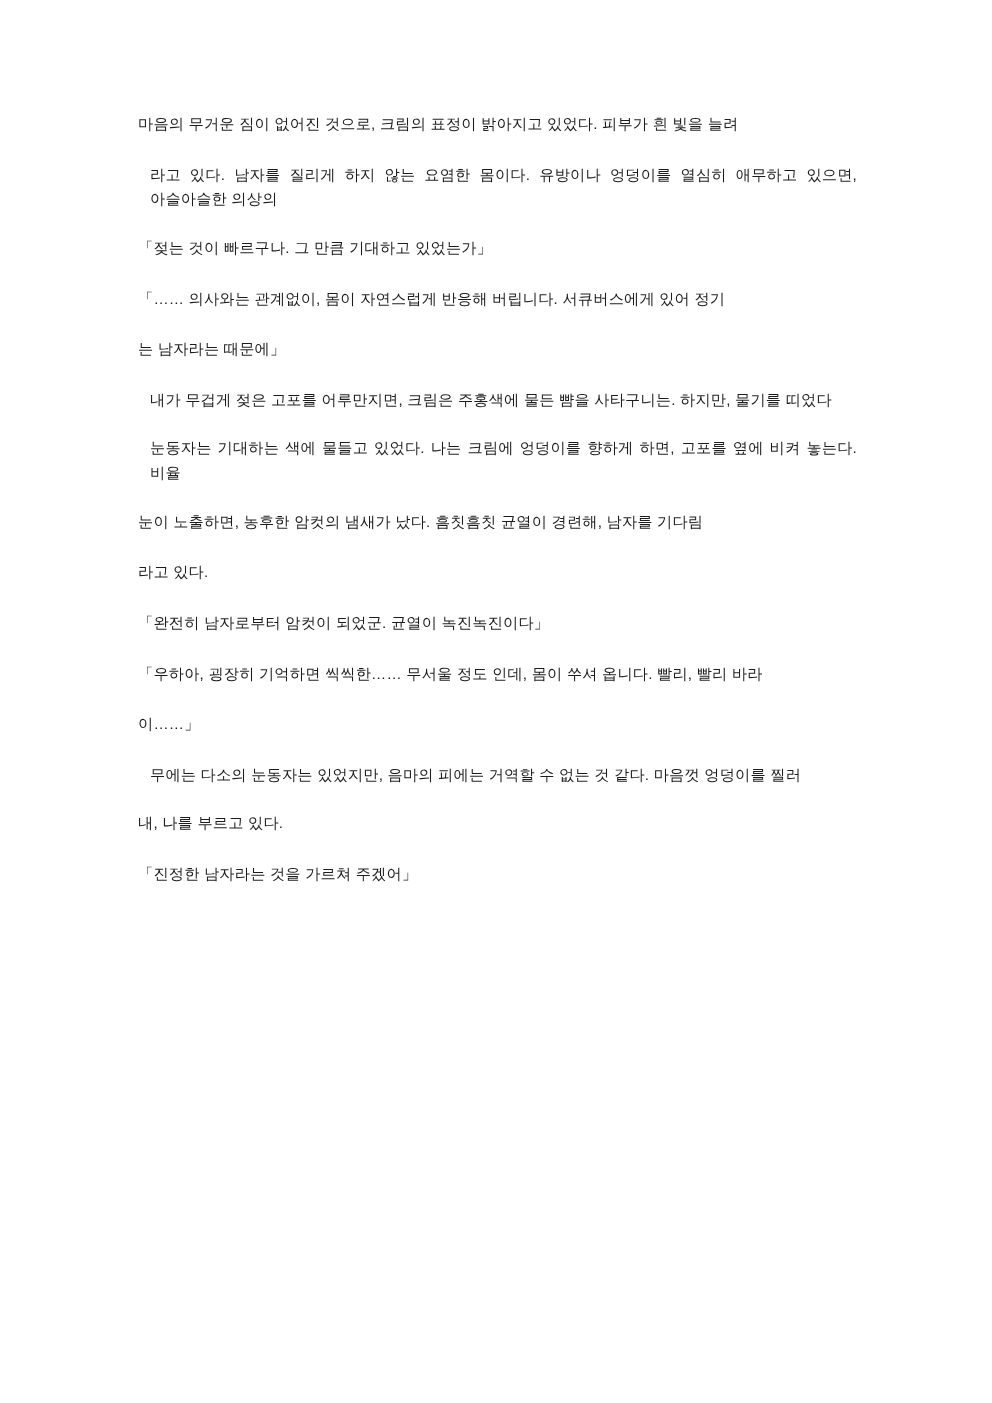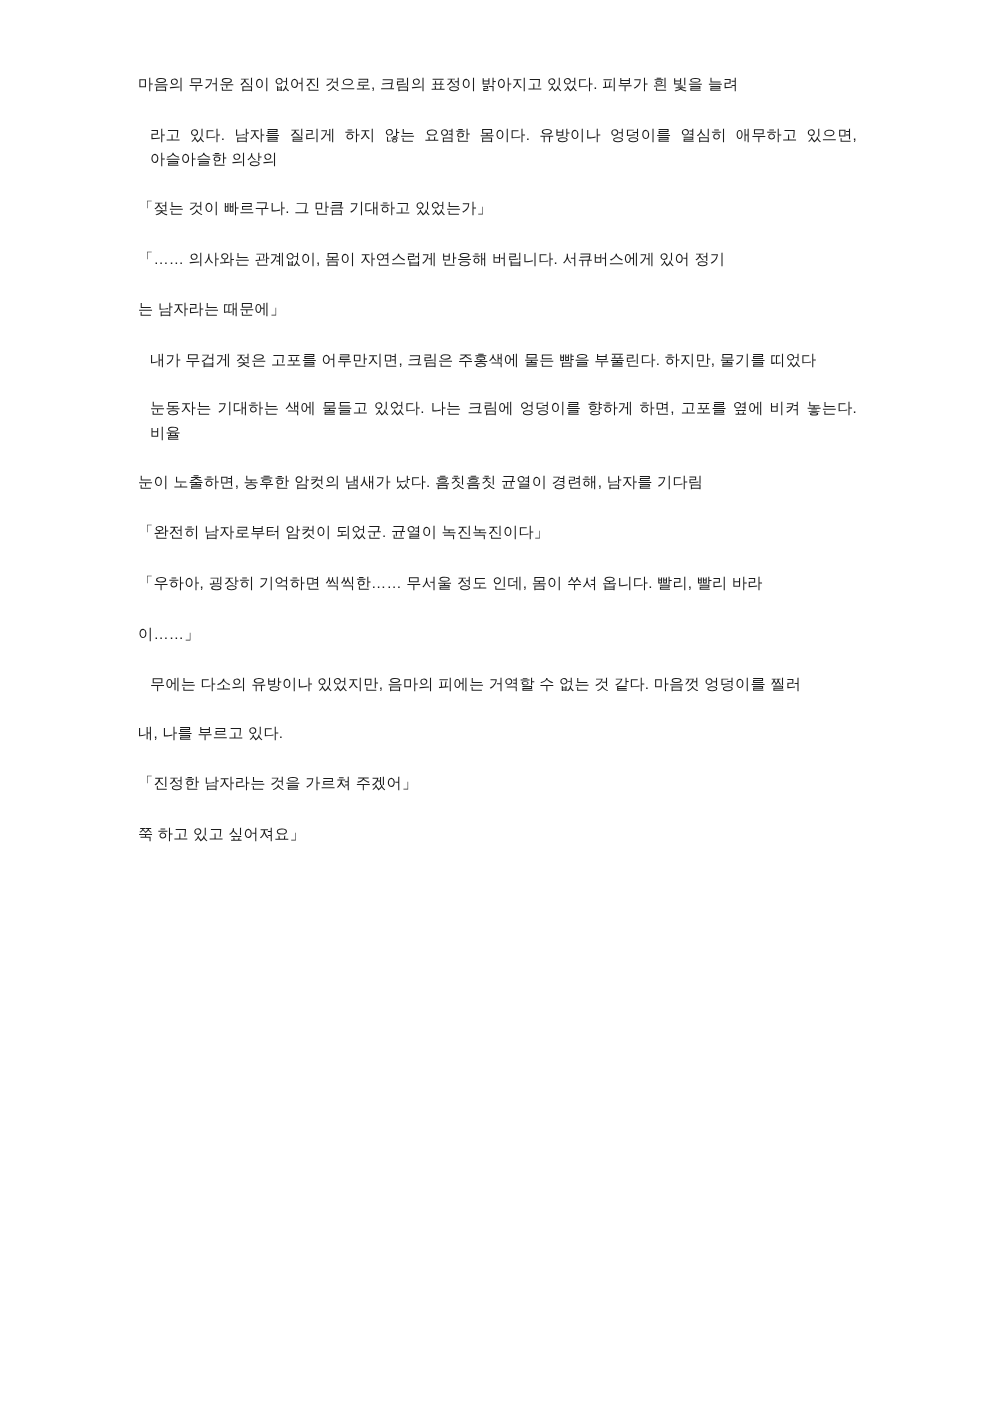--- a/index.html
+++ b/index.html
@@ -11,21 +11,21 @@
     width: 992px;
     height: 1403px;
     font-family: "Liberation Sans", sans-serif;
     color: #1a1a1a;
     -webkit-font-smoothing: antialiased;
   }
   .page {
     box-sizing: border-box;
     width: 992px;
     min-height: 1403px;
-    padding: 72px 135px 40px 138px;
+    padding: 112px 135px 40px 138px;
     background: #ffffff;
   }
   .doc-body {
     display: block;
   }
   .para {
     font-size: 15.2px;
     line-height: 1.62;
     color: #1c1c1c;
     margin: 0 0 26px 0;
@@ -46,24 +46,24 @@
 </head>
 <body>
 
 <div class="page">
   <div class="doc-body">
     <p class="para">마음의 무거운 짐이 없어진 것으로, 크림의 표정이 밝아지고 있었다. 피부가 흰 빛을 늘려</p>
     <p class="para wrap">라고 있다. 남자를 질리게 하지 않는 요염한 몸이다. 유방이나 엉덩이를 열심히 애무하고 있으면, 아슬아슬한 의상의</p>
     <p class="para">「젖는 것이 빠르구나. 그 만큼 기대하고 있었는가」</p>
     <p class="para">「…… 의사와는 관계없이, 몸이 자연스럽게 반응해 버립니다. 서큐버스에게 있어 정기</p>
     <p class="para">는 남자라는 때문에」</p>
-    <p class="para wrap">내가 무겁게 젖은 고포를 어루만지면, 크림은 주홍색에 물든 뺨을 부풀린다. 하지만, 물기를 띠었다</p>
+    <p class="para wrap">내가 무겁게 젖은 고포를 어루만지면, 크림은 주홍색에 물든 뺨을 사타구니는. 하지만, 물기를 띠었다</p>
     <p class="para wrap">눈동자는 기대하는 색에 물들고 있었다. 나는 크림에 엉덩이를 향하게 하면, 고포를 옆에 비켜 놓는다. 비율</p>
     <p class="para">눈이 노출하면, 농후한 암컷의 냄새가 났다. 흠칫흠칫 균열이 경련해, 남자를 기다림</p>
+    <p class="para">라고 있다.</p>
     <p class="para">「완전히 남자로부터 암컷이 되었군. 균열이 녹진녹진이다」</p>
     <p class="para">「우하아, 굉장히 기억하면 씩씩한…… 무서울 정도 인데, 몸이 쑤셔 옵니다. 빨리, 빨리 바라</p>
     <p class="para">이……」</p>
-    <p class="para wrap">무에는 다소의 유방이나 있었지만, 음마의 피에는 거역할 수 없는 것 같다. 마음껏 엉덩이를 찔러</p>
+    <p class="para wrap">무에는 다소의 눈동자는 있었지만, 음마의 피에는 거역할 수 없는 것 같다. 마음껏 엉덩이를 찔러</p>
     <p class="para">내, 나를 부르고 있다.</p>
     <p class="para">「진정한 남자라는 것을 가르쳐 주겠어」</p>
-    <p class="para">쭉 하고 있고 싶어져요」</p>
   </div>
 </div>
 
 </body></html>

